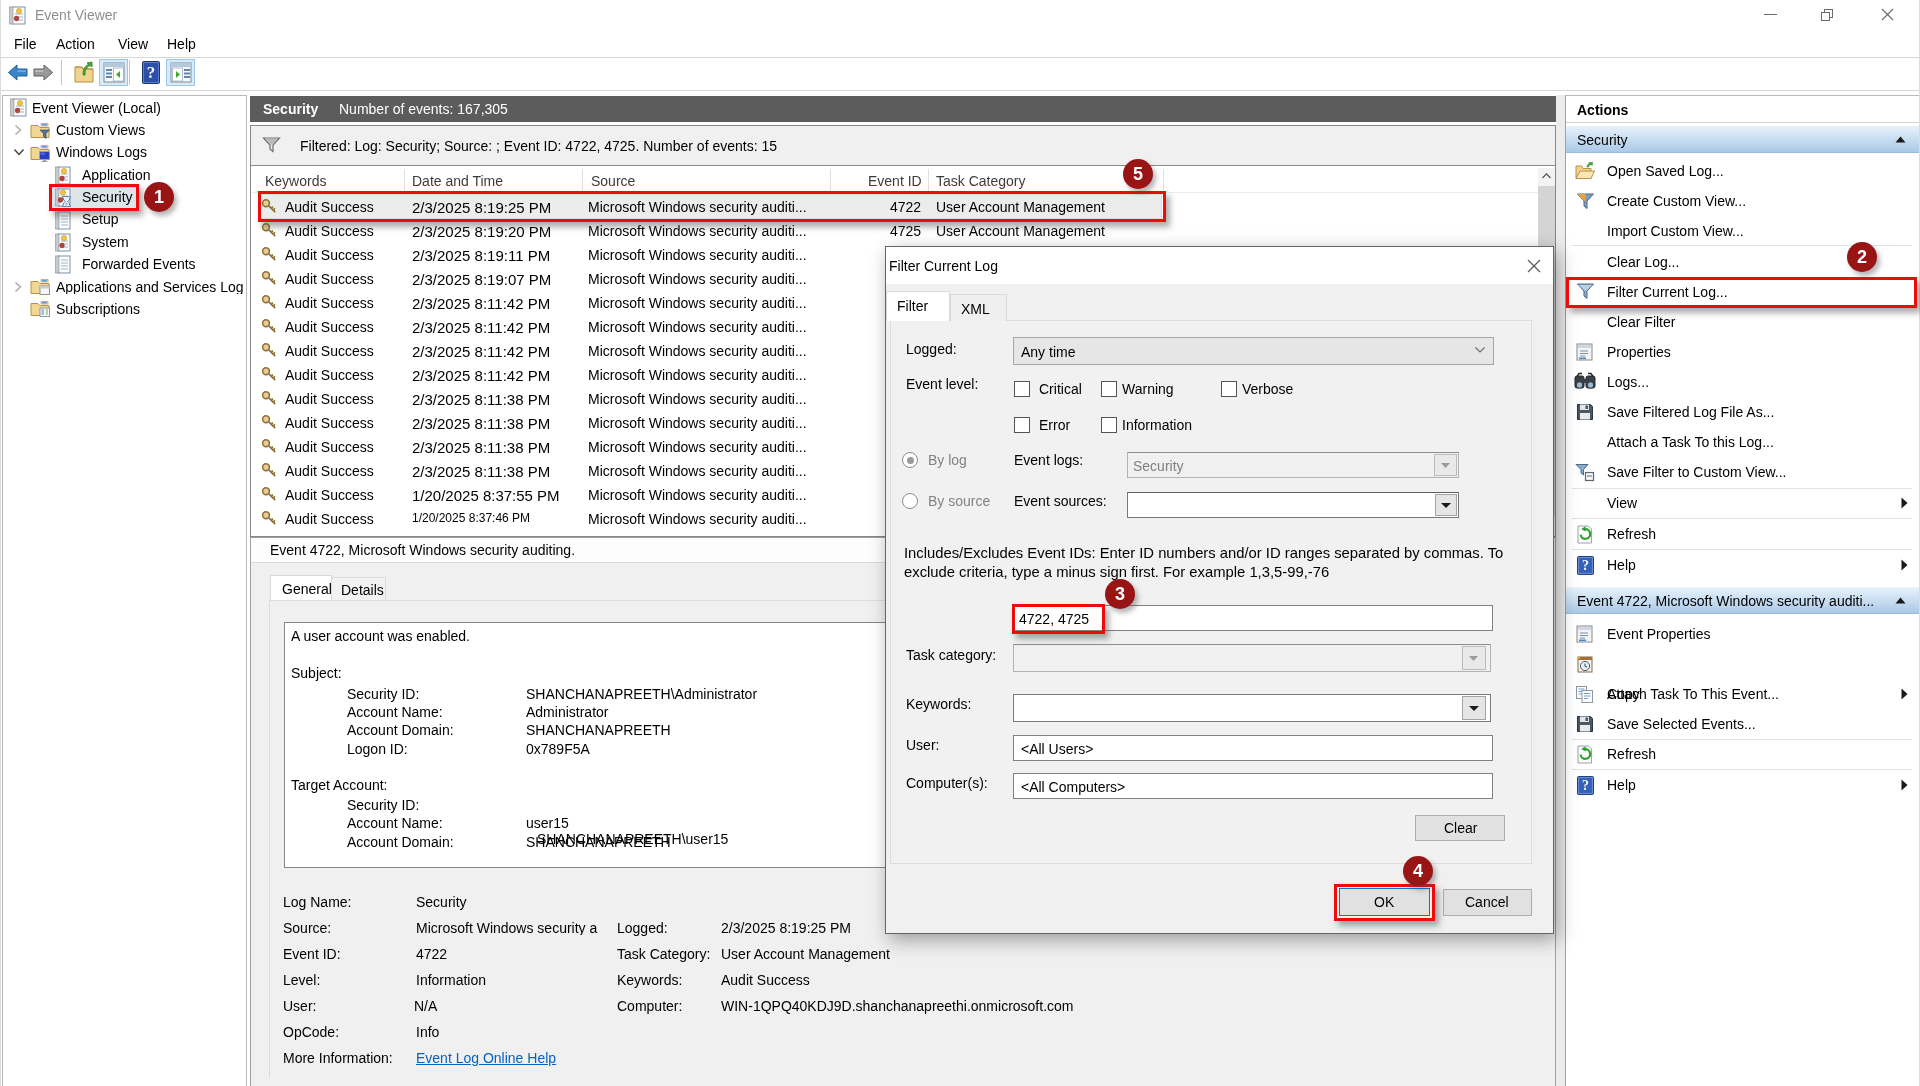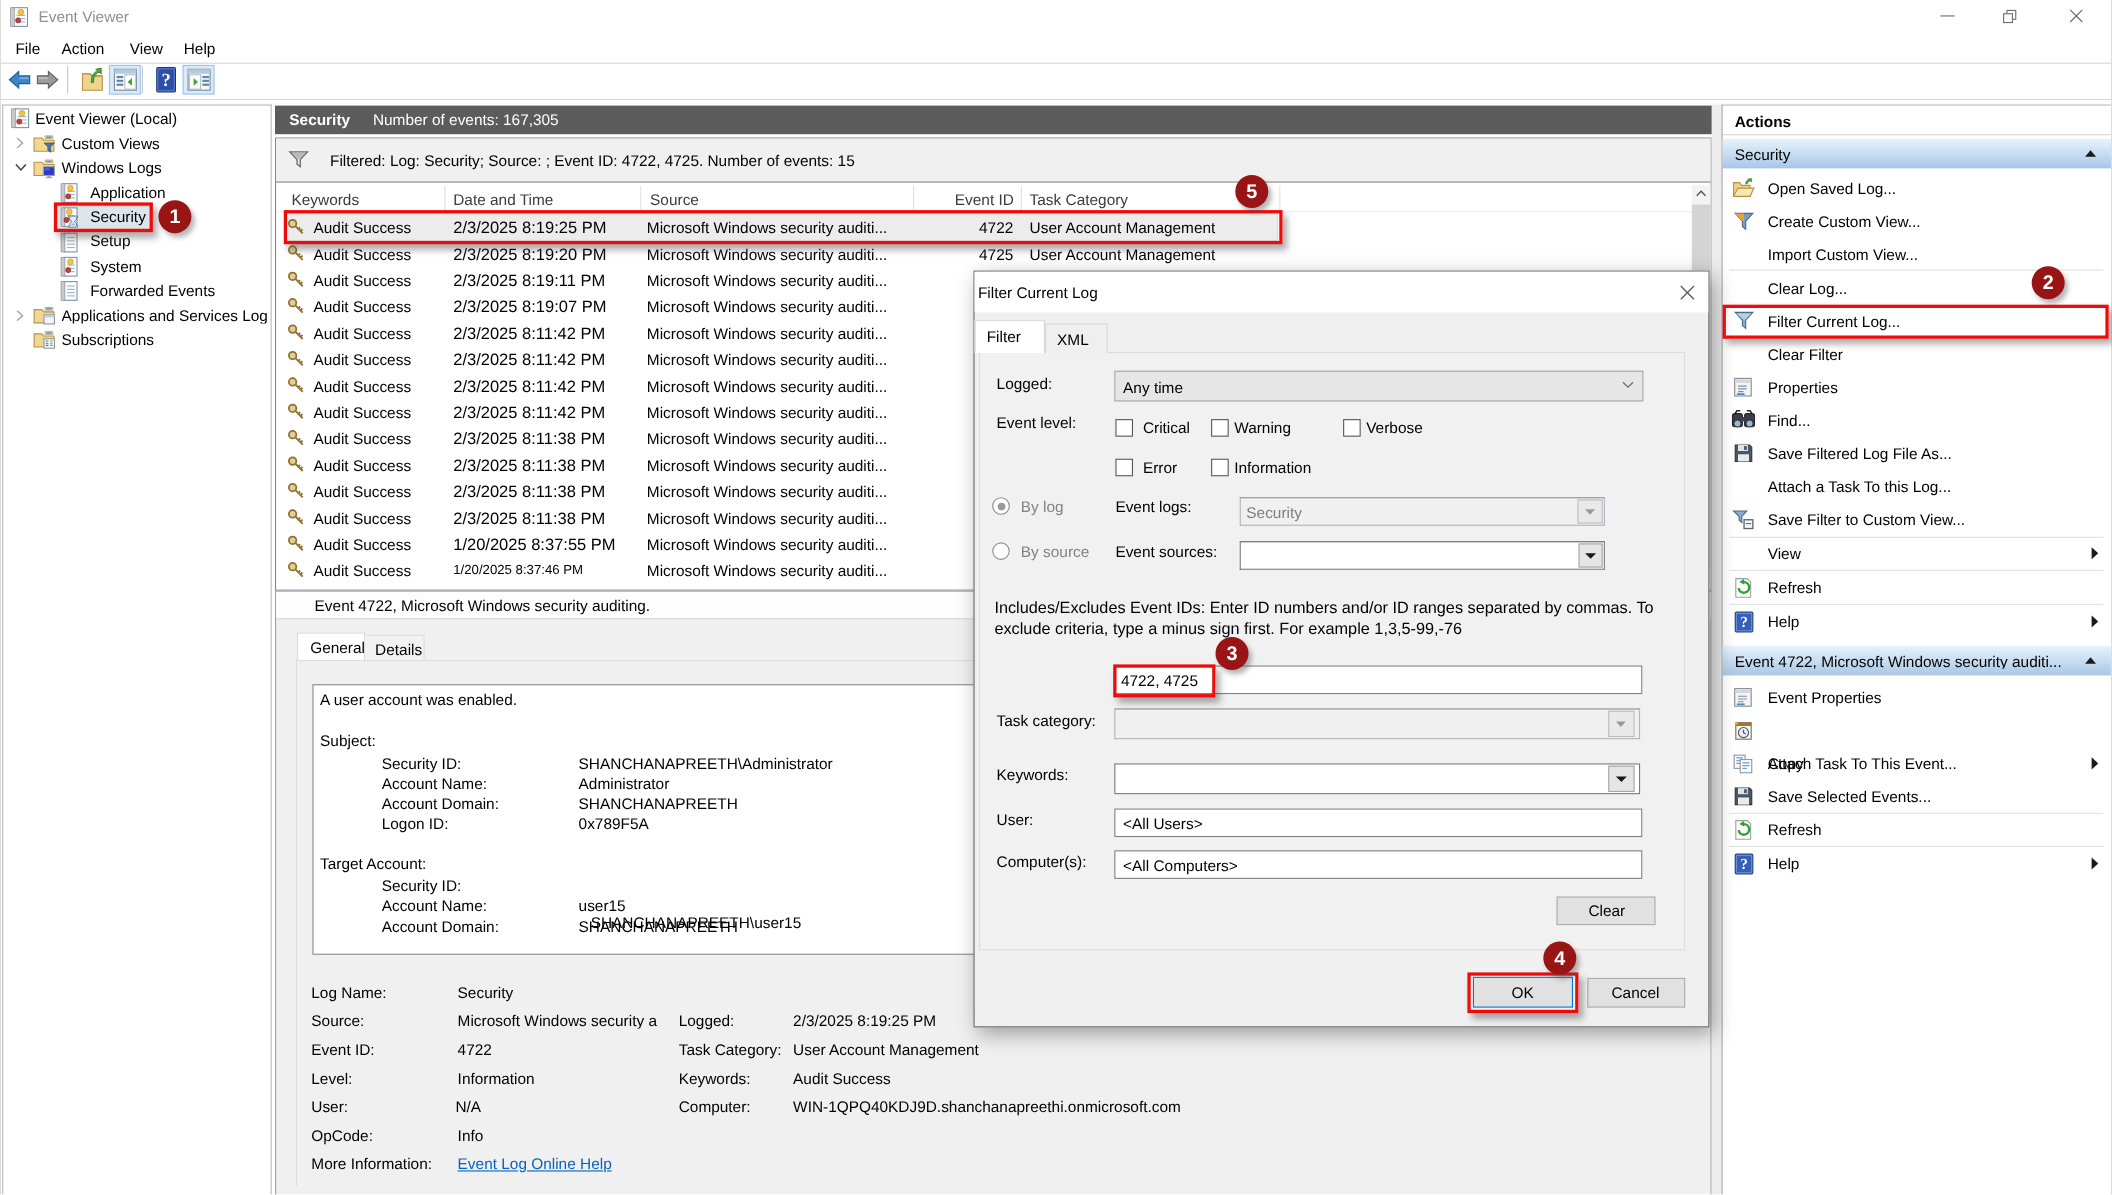--- a/index.html
+++ b/index.html
@@ -344,21 +344,21 @@
   </div>
 
   <div class="a" style="left:1538px;top:168px;width:17px;height:368px;background:#f3f3f3;"></div>
   <svg style="left:1542px;top:173px" width="9" height="6" viewBox="0 0 9 6">
     <path d="M0.5 5 L4.5 0.8 L8.5 5" fill="none" stroke="#505050" stroke-width="1.2"></path>
   </svg>
   <div class="a" style="left:1538px;top:186px;width:17px;height:330px;background:#d4d4d4;"></div>
 
   <div class="a" style="left:250px;top:537px;width:1306px;height:549px;background:#f0f0f0;border:1px solid #9f9f9f;border-bottom:none;"></div>
   <div class="a" style="left:251px;top:538px;width:1304px;height:24px;background:#fdfdfd;"></div>
-  <div class="t" style="left:270px;top:543px;margin-left:16px;">Event 4722, Microsoft Windows security auditing.</div>
+  <div class="t" style="left:270px;top:543px;">Event 4722, Microsoft Windows security auditing.</div>
   <div class="a" style="left:251px;top:562px;width:1304px;height:1px;background:#d9d9d9;"></div>
 
   <div class="a" style="left:270px;top:575px;width:62px;height:26px;background:#fff;border:1px solid #d9d9d9;border-bottom:none;"></div>
   <div class="a" style="left:332px;top:577px;width:54px;height:24px;background:#f2f2f2;border:1px solid #dcdcdc;border-bottom:none;border-left:none;"></div>
   <div class="a" style="left:271px;top:600px;width:60px;height:1px;background:#fff;"></div>
   <div class="t" style="left:282px;top:582px;">General</div>
   <div class="t" style="left:341px;top:583px;">Details</div>
   <div class="a" style="left:269px;top:600px;width:1279px;height:1px;background:#dcdcdc;"></div>
   <div class="a" style="left:269px;top:600px;width:1px;height:478px;background:#dcdcdc;"></div>
 
@@ -454,21 +454,21 @@
   <div class="t" style="left:1607px;top:345px;">Properties</div>
 
   <svg style="left:1574px;top:372px" width="22" height="19" viewBox="0 0 22 19">
     <rect x="1" y="4" width="9" height="12" rx="2" fill="#3a3f46" stroke="#23272c"></rect>
     <rect x="12" y="4" width="9" height="12" rx="2" fill="#3a3f46" stroke="#23272c"></rect>
     <rect x="9" y="7" width="4" height="4" fill="#3a3f46"></rect>
     <circle cx="5.5" cy="13" r="3.2" fill="#9db8d2" stroke="#23272c" stroke-width=".8"></circle>
     <circle cx="16.5" cy="13" r="3.2" fill="#9db8d2" stroke="#23272c" stroke-width=".8"></circle>
     <path d="M3 4.5 L5 1.5 L8 1.5 M19 4.5 L17 1.5 L14 1.5" fill="none" stroke="#23272c" stroke-width="1.4"></path>
   </svg>
-  <div class="t" style="left:1607px;top:375px;">Find...</div>
+  <div class="t" style="left:1607px;top:375px;">Logs...</div>
 
   <svg style="left:1576px;top:403px" width="18" height="18" viewBox="0 0 18 18">
     <path d="M1.5 1.5 L14.5 1.5 L16.5 3.5 L16.5 16.5 L1.5 16.5 Z" fill="#4c5766" stroke="#2e3640"></path>
     <rect x="4" y="1.5" width="9" height="5.5" fill="#dfe5ea"></rect>
     <rect x="9.5" y="2.5" width="2.5" height="3.5" fill="#4c5766"></rect>
     <rect x="4" y="10" width="10" height="6.5" fill="#e8ecef"></rect>
   </svg>
   <div class="t" style="left:1607px;top:405px;">Save Filtered Log File As...</div>
 
   <div class="t" style="left:1607px;top:435px;">Attach a Task To this Log...</div>

